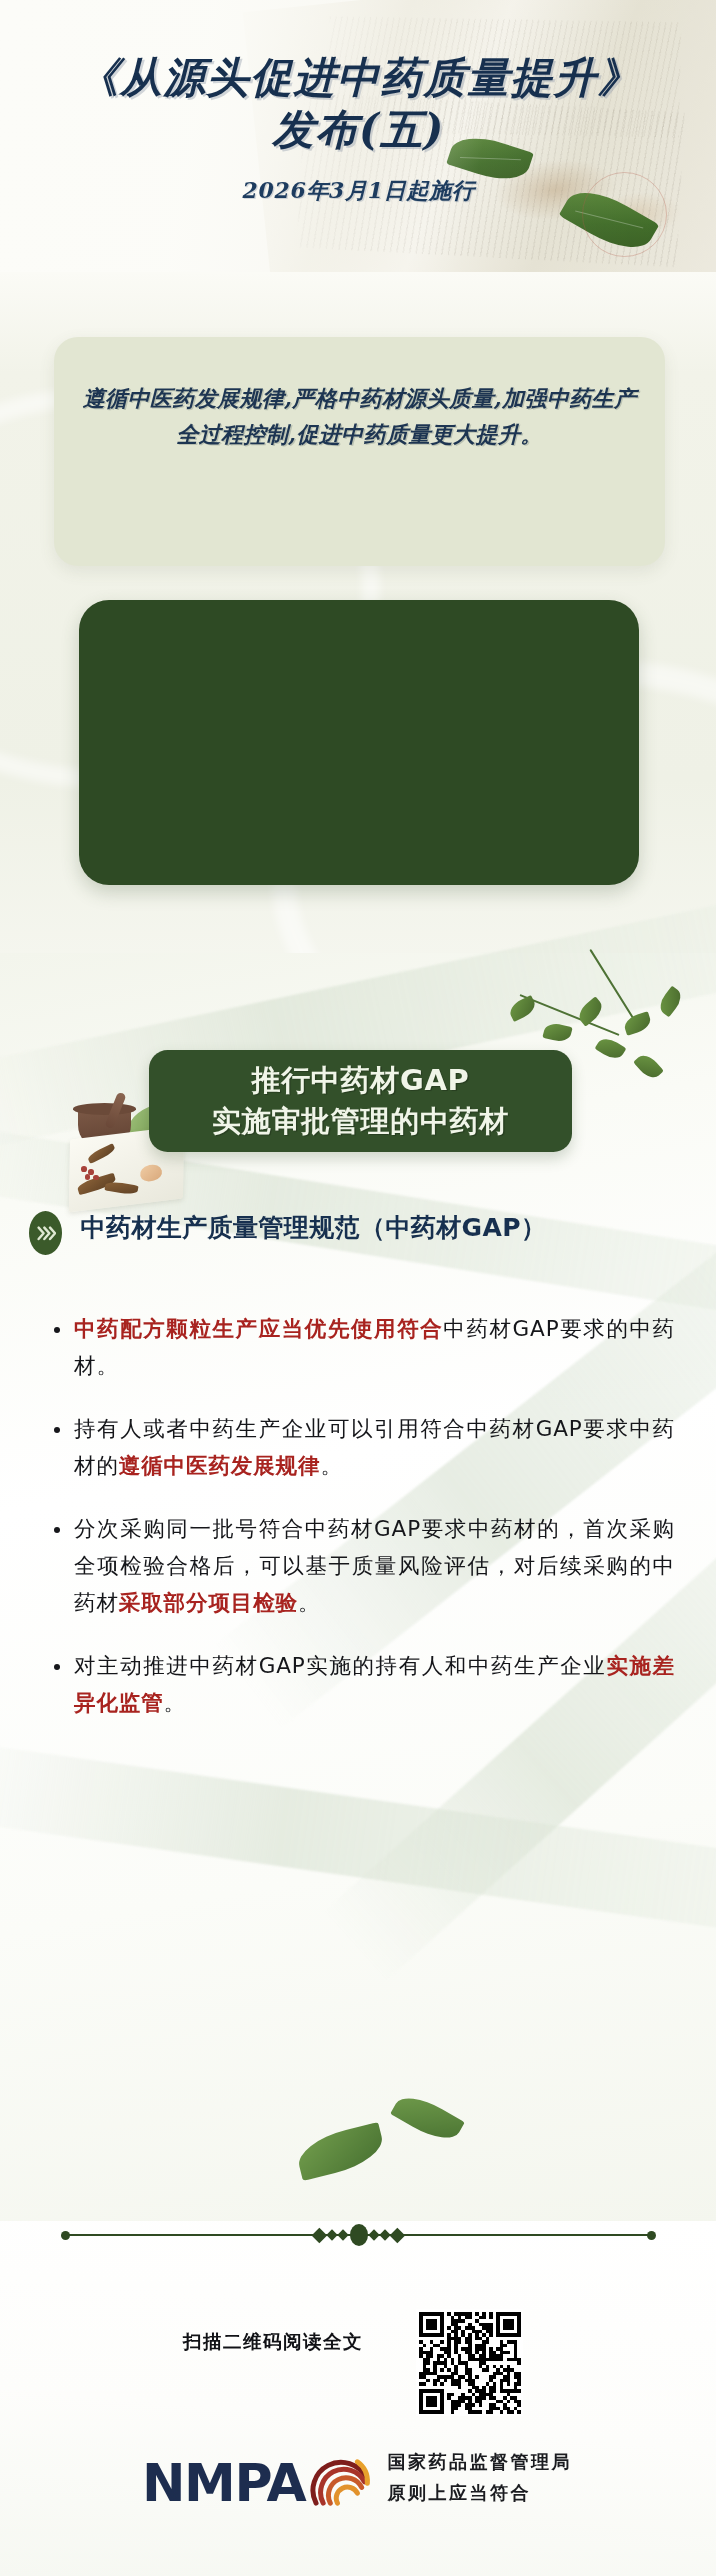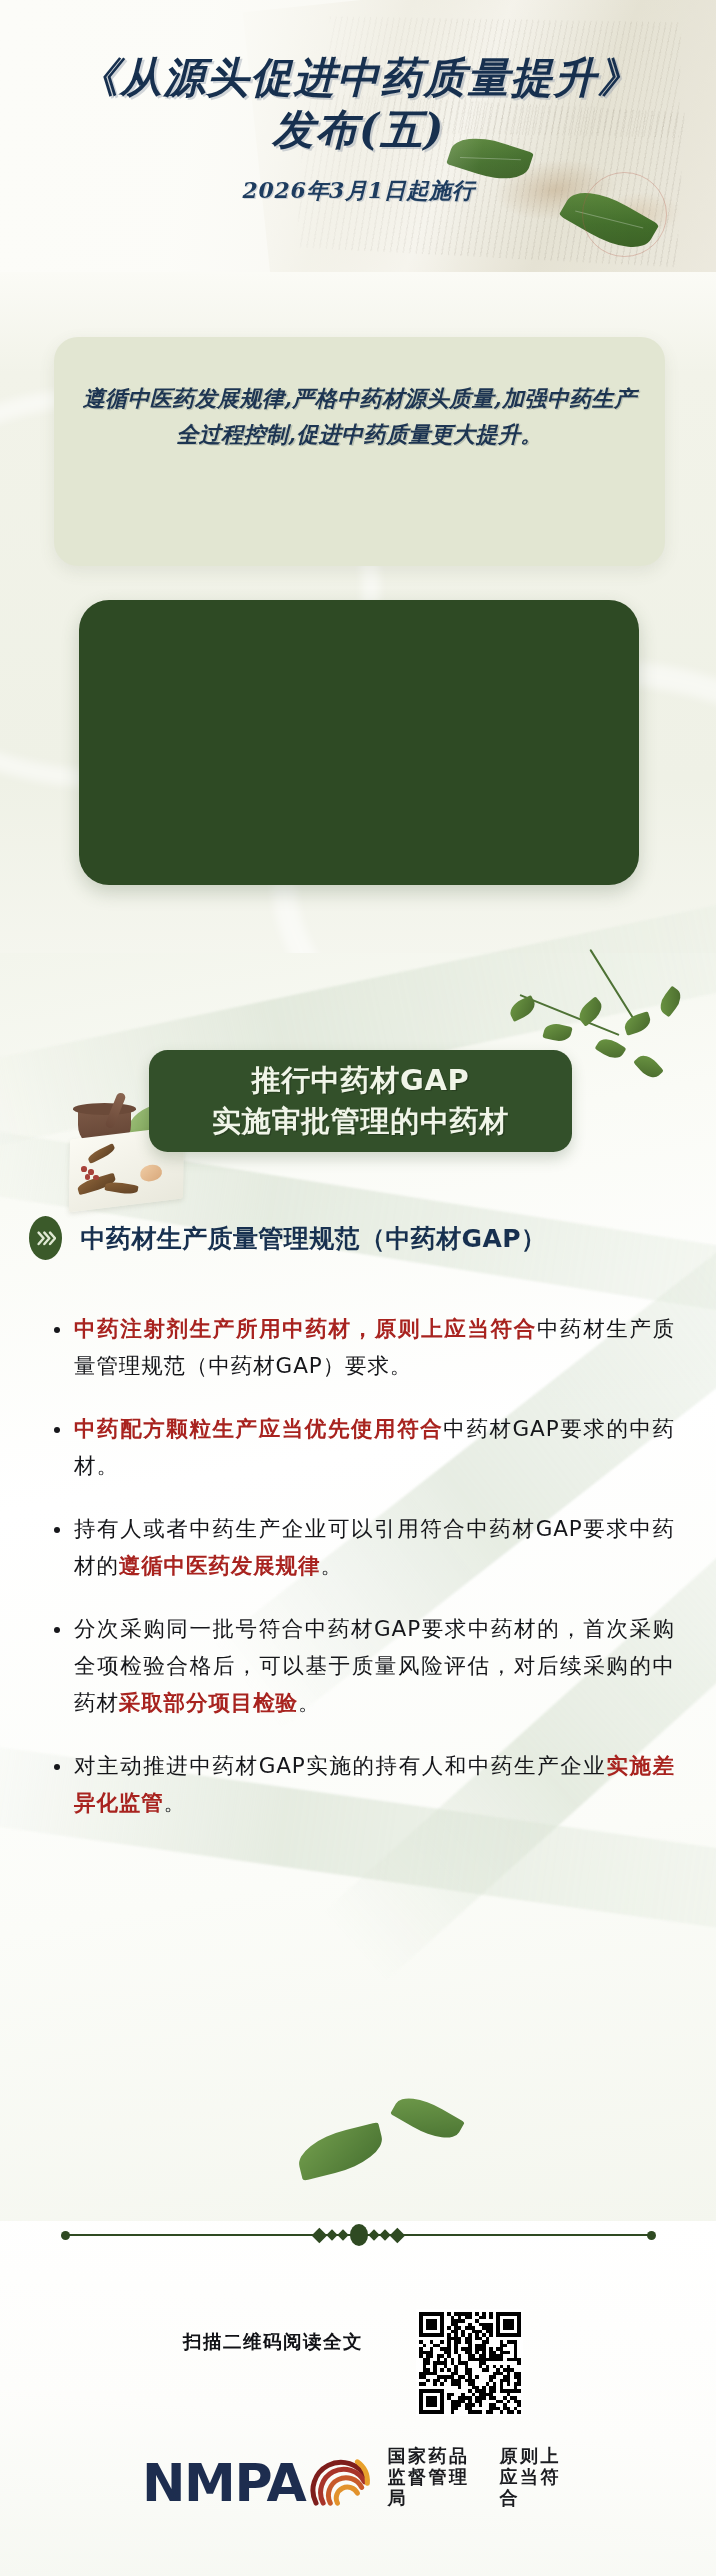--- a/index.html
+++ b/index.html
@@ -263,21 +263,21 @@
     line-height: 1.42;
     color: #f0f5e8;
     letter-spacing: 0.7px;
     text-shadow: 1.4px 1.4px 0.7px rgba(0,0,0,.22);
   }
 
   
   .sec-head {
     position: absolute; left: 29px; top: 1211px;
     width: 659px; height: 54px;
-    display: flex; align-items: center;
+    display: flex; 
   }
   .chev-badge {
     width: 33px; height: 44px;
     background: #3b5a2a;
     border-radius: 50%;
     display: flex; align-items: center; justify-content: center;
     flex: none;
   }
   .chev-badge svg { display: block; }
   .sec-head-title {
@@ -377,21 +377,21 @@
     color: #1d2d4f;
     line-height: 1;
     margin-top: 10px;
   }
   .logo-mark {
     margin-left: 4.3px; margin-right: 16px;
     width: 62px; height: 57px;
     flex: none;
   }
   .logo-lines {
-    display: flex; flex-direction: row; justify-content: center; gap: 10px;
+    display: flex; flex-direction: column; justify-content: center; gap: 10px;
   }
   .logo-lines span {
     font-family: "DejaVu Sans", "Liberation Sans", sans-serif;
     font-weight: 700; font-size: 18px; letter-spacing: 2.5px;
     color: #1b1c20; line-height: 1.15;
   }
 
   .leaf-float {
     position: absolute;
     background: linear-gradient(145deg, #6d9a46, #3f6a28);
@@ -476,21 +476,20 @@
           <path d="M5 5 L12 13 L5 21"></path>
           <path d="M13 5 L20 13 L13 21"></path>
           <path d="M21 5 L28 13 L21 21"></path>
         </g>
       </svg>
     </div>
     <div class="sec-head-title">中药材生产质量管理规范（中药材GAP）</div>
   </div>
 
   <div class="bullets" id="bullets">
-      <p class="bullet"><span class="hl">中药注射剂生产所用中药材，原则上应当符合</span><span>中药材生产质量管理规范（中药材GAP）要求。</span></p>
       <p class="bullet"><span class="hl">中药配方颗粒生产应当优先使用符合</span><span>中药材GAP要求的中药材。</span></p>
       <p class="bullet"><span>持有人或者中药生产企业可以引用符合中药材GAP要求中药材的</span><span class="hl">遵循中医药发展规律</span><span>。</span></p>
       <p class="bullet"><span>分次采购同一批号符合中药材GAP要求中药材的，首次采购全项检验合格后，可以基于质量风险评估，对后续采购的中药材</span><span class="hl">采取部分项目检验</span><span>。</span></p>
       <p class="bullet"><span>对主动推进中药材GAP实施的持有人和中药生产企业</span><span class="hl">实施差异化监管</span><span>。</span></p>
     </div>
 
   <div class="leaf-float" style="left:297px; top:2132px; width:87px; height:39px; transform:rotate(-14deg);"></div>
   <div class="leaf-float" style="left:393px; top:2103px; width:69px; height:30px; transform:rotate(30deg);"></div>
 
   <div class="footer-bg"></div>

